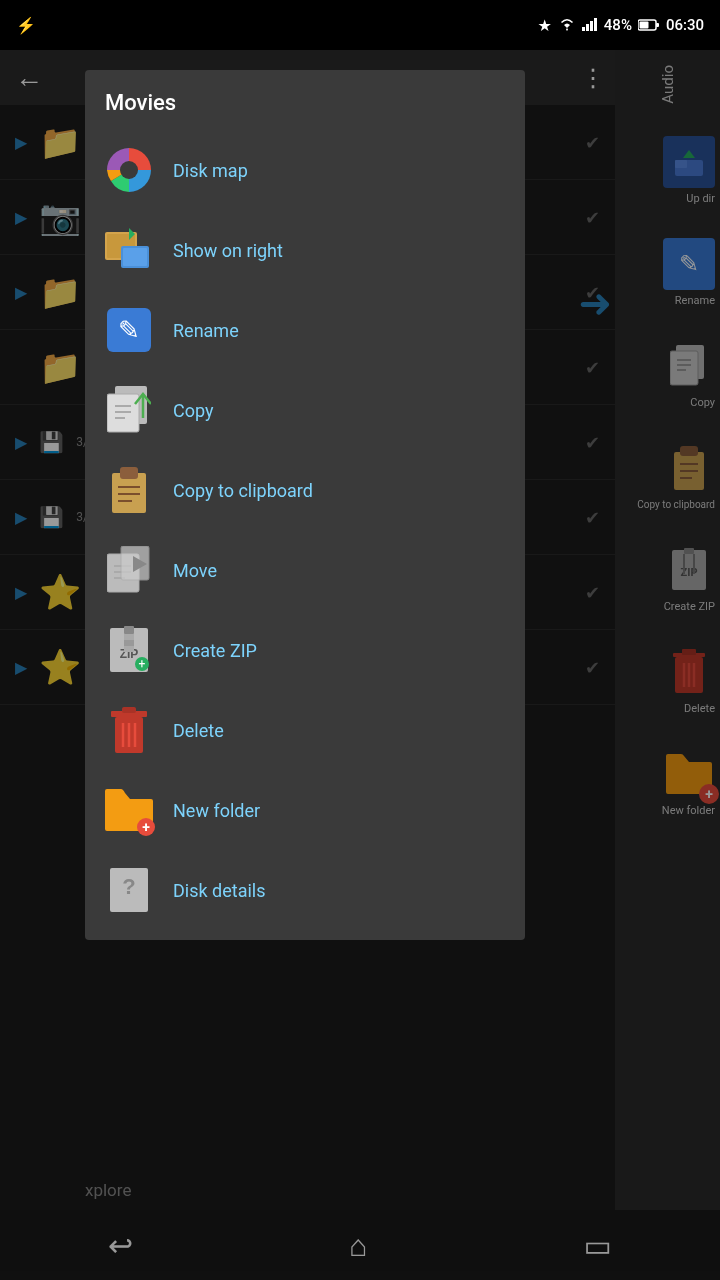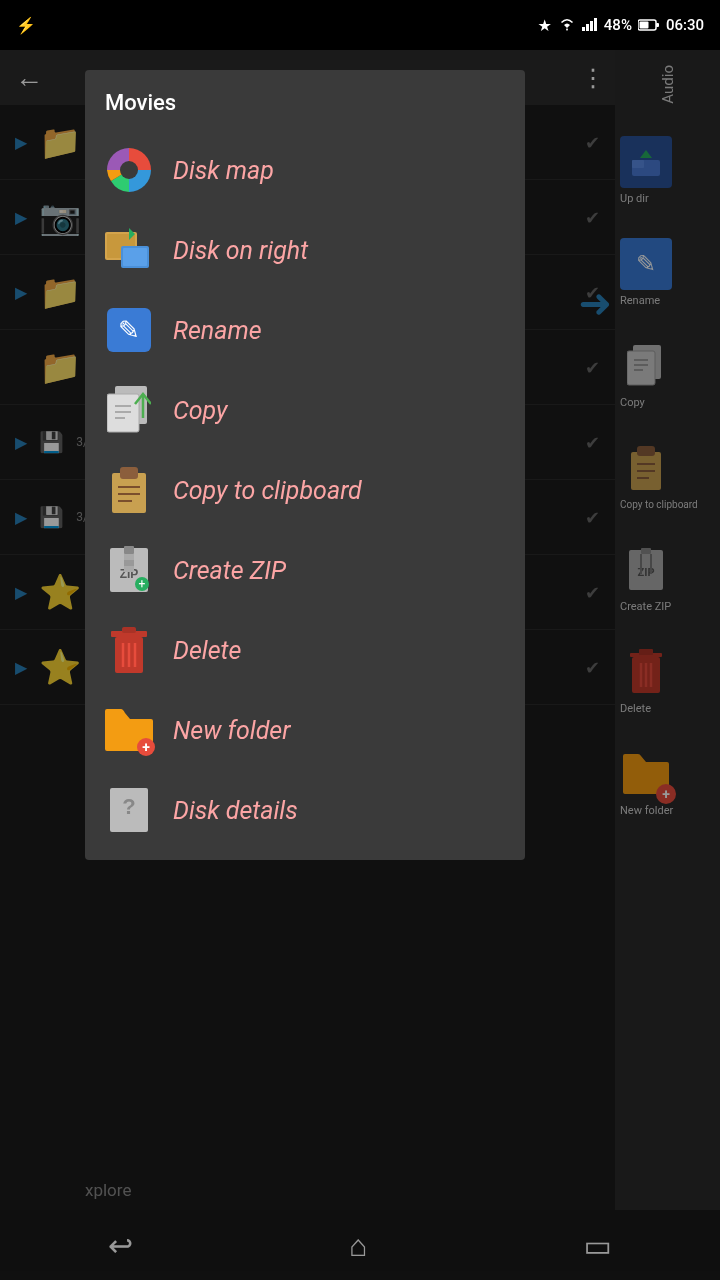--- a/index.html
+++ b/index.html
@@ -63,21 +63,21 @@
       align-items: center;
       padding-top: 10px;
       gap: 2px;
     }
 
     .sidebar-icon-item {
       width: 95px;
       height: 100px;
       display: flex;
       flex-direction: column;
-      align-items: flex-start;
+      align-items: flex-end;
       justify-content: center;
       gap: 4px;
       cursor: pointer;
     }
 
     .icon-box {
       width: 52px;
       height: 52px;
       border-radius: 4px;
       display: flex;
@@ -212,23 +212,22 @@
     .menu-item-icon {
       width: 48px;
       height: 48px;
       display: flex;
       align-items: center;
       justify-content: center;
       flex-shrink: 0;
     }
 
     .menu-item-label {
-      color: #fca5a5;
-      font-size: 25px;
-      font-style: italic;
+      color: #7dd3fc;
+      font-size: 18px;
     }
 
     
     .bottom-nav {
       position: absolute;
       bottom: 0;
       left: 0;
       width: 720px;
       height: 70px;
       background: #1a1a1a;
@@ -494,21 +493,21 @@
   <div class="menu-item">
     <div class="menu-item-icon">
       <svg width="48" height="44" viewBox="0 0 48 44">
         <rect x="0" y="4" width="32" height="28" rx="2" fill="#d4a44c"></rect>
         <rect x="2" y="6" width="28" height="24" rx="1" fill="#c8983c"></rect>
         <rect x="16" y="18" width="28" height="22" rx="2" fill="#4a90d9"></rect>
         <rect x="18" y="20" width="24" height="18" rx="1" fill="#5aa0e9"></rect>
         <path d="M24,0 L30,6 L24,12 Z" fill="#27ae60"></path>
       </svg>
     </div>
-    <span class="menu-item-label">Disk on right</span>
+    <span class="menu-item-label">Show on right</span>
   </div>
 
   <div class="menu-item">
     <div class="menu-item-icon">
       <div style="width:44px;height:44px;background:#3a7bd5;border-radius:6px;display:flex;align-items:center;justify-content:center;">
         <span style="color:white;font-size:26px;">✎</span>
       </div>
     </div>
     <span class="menu-item-label">Rename</span>
   </div>
@@ -534,20 +533,33 @@
         <rect x="4" y="8" width="34" height="40" rx="2" fill="#c8a050"></rect>
         <rect x="12" y="2" width="18" height="12" rx="3" fill="#8b5e3c"></rect>
         <line x1="10" y1="22" x2="32" y2="22" stroke="#7a4e2c" stroke-width="2"></line>
         <line x1="10" y1="29" x2="32" y2="29" stroke="#7a4e2c" stroke-width="2"></line>
         <line x1="10" y1="36" x2="24" y2="36" stroke="#7a4e2c" stroke-width="2"></line>
       </svg>
     </div>
     <span class="menu-item-label">Copy to clipboard</span>
   </div>
 
+  <div class="menu-item">
+    <div class="menu-item-icon">
+      <svg width="44" height="48" viewBox="0 0 44 48">
+        <rect x="0" y="8" width="32" height="38" rx="2" fill="#bbb" stroke="#aaa" stroke-width="1"></rect>
+        <line x1="7" y1="20" x2="24" y2="20" stroke="#aaa" stroke-width="2"></line>
+        <line x1="7" y1="26" x2="24" y2="26" stroke="#aaa" stroke-width="2"></line>
+        <line x1="7" y1="32" x2="18" y2="32" stroke="#aaa" stroke-width="2"></line>
+        <rect x="14" y="0" width="28" height="34" rx="2" fill="#ccc" stroke="#aaa" stroke-width="1" opacity="0.7"></rect>
+        <path d="M26,10 L40,18 L26,26 Z" fill="#888"></path>
+      </svg>
+    </div>
+    <span class="menu-item-label">Move</span>
+  </div>
 
   <div class="menu-item">
     <div class="menu-item-icon">
       <svg width="42" height="48" viewBox="0 0 42 48">
         <rect x="2" y="2" width="38" height="44" rx="2" fill="#bbb"></rect>
         <rect x="16" y="0" width="10" height="8" rx="1" fill="#888"></rect>
         <text x="21" y="32" font-size="12" fill="#555" text-anchor="middle" font-weight="bold" font-family="Arial">ZIP</text>
         <rect x="16" y="8" width="10" height="6" fill="#aaa"></rect>
         <rect x="16" y="14" width="10" height="6" fill="#999"></rect>
         <rect x="16" y="20" width="10" height="6" fill="#aaa"></rect>

